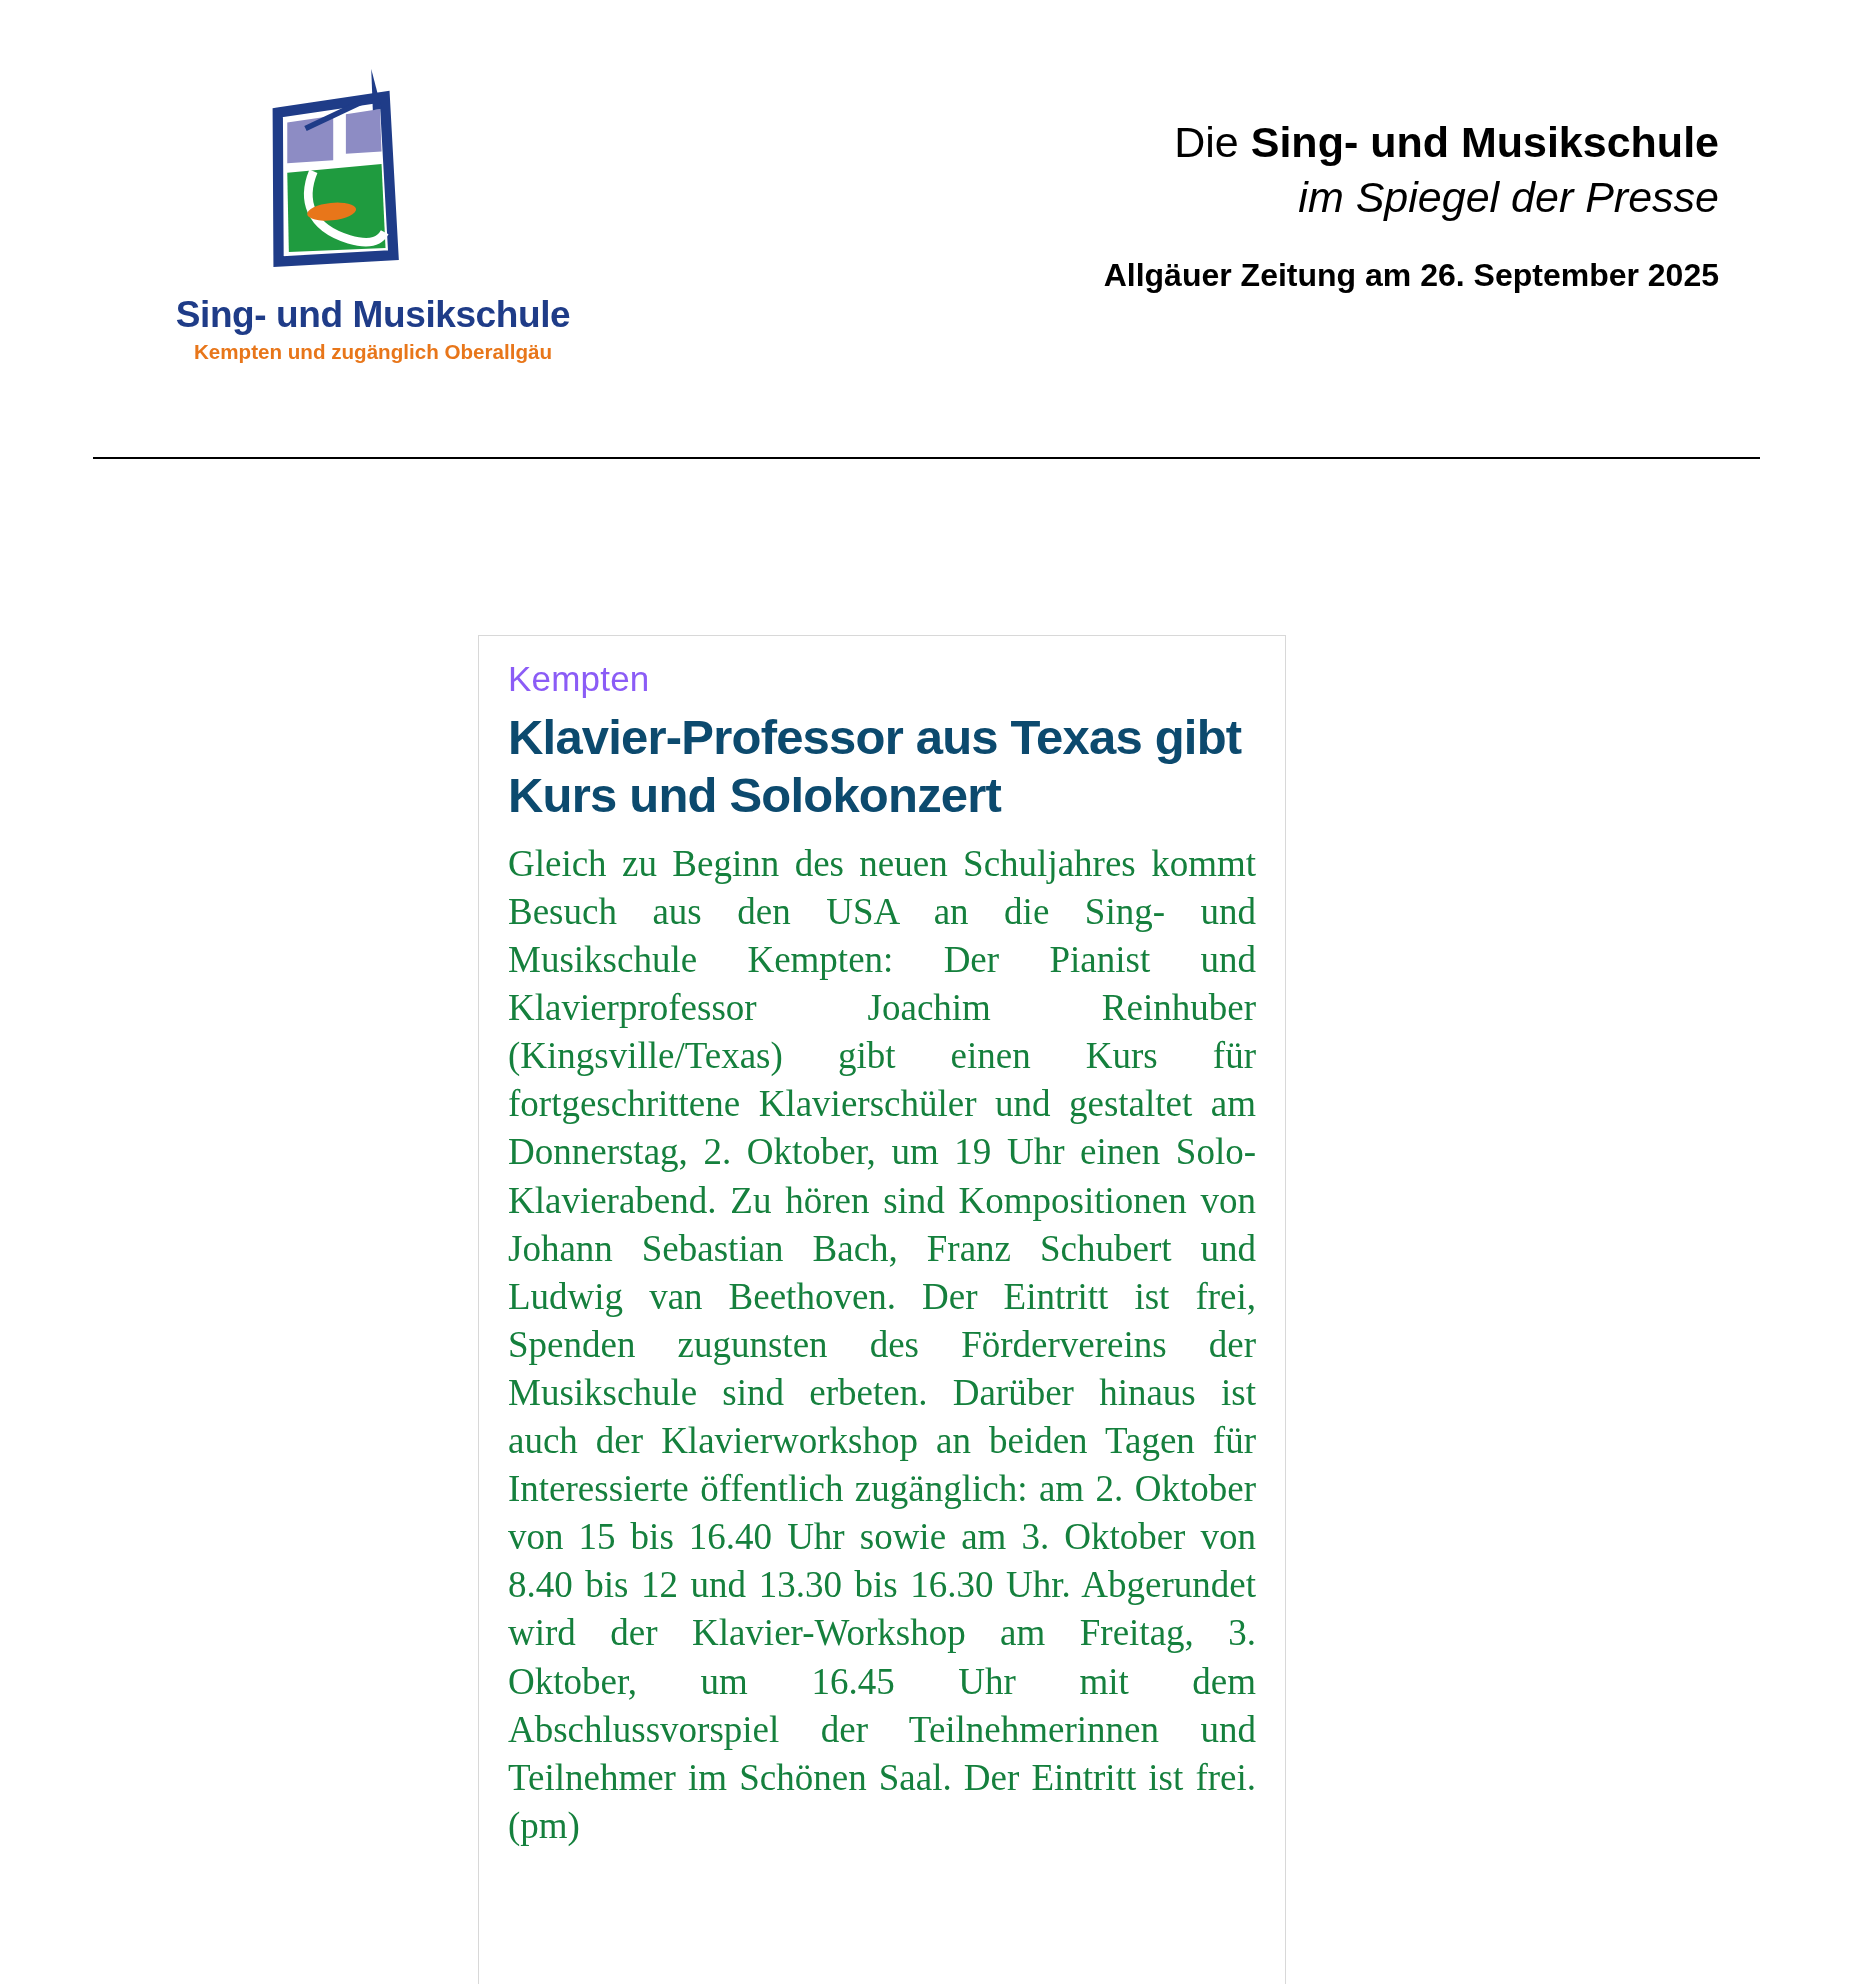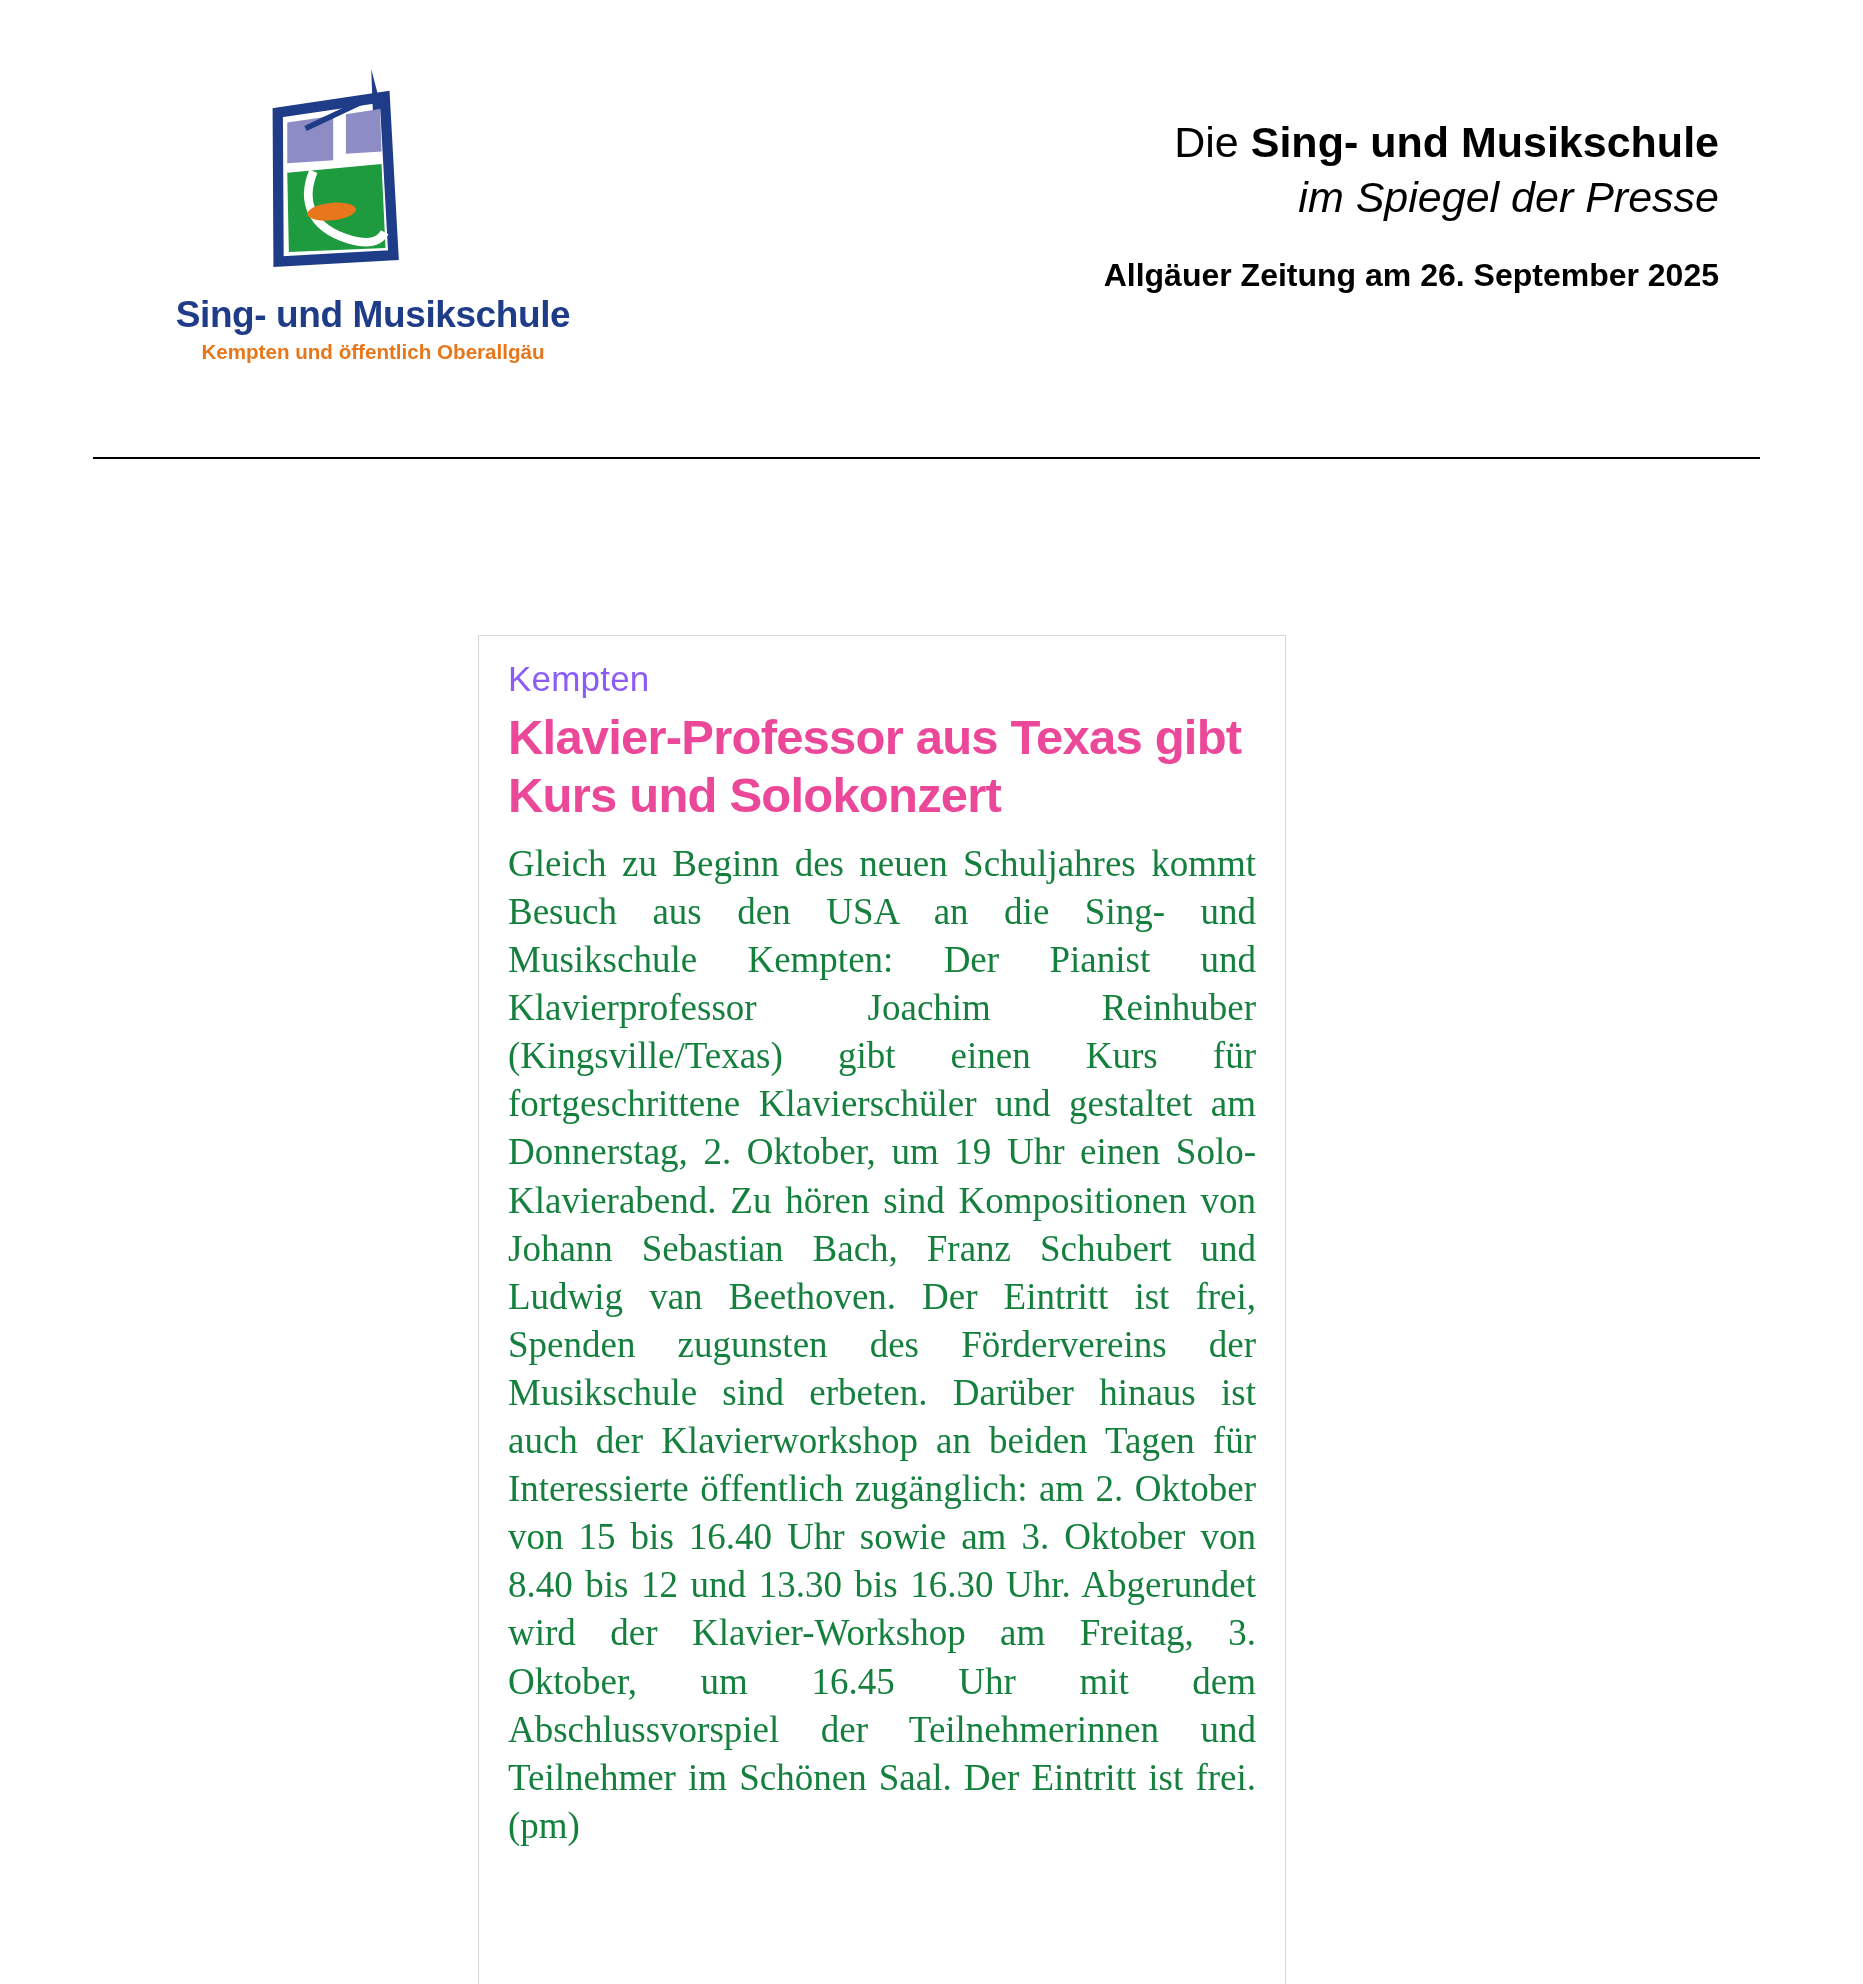--- a/index.html
+++ b/index.html
@@ -130,21 +130,21 @@
     color: #8b5cf6;
     letter-spacing: 0.2px;
     margin-bottom: 10.3px;
   }
 
   .clip-headline {
     font-family: "Liberation Sans", sans-serif;
     font-weight: bold;
     font-size: 49px;
     line-height: 1.18;
-    color: #ec4899;
+    color: #0c4a6e;
     letter-spacing: -0.8px;
     margin-bottom: 15px;
   }
 
   .clip-body {
     font-family: "Liberation Serif", serif;
     font-size: 37px;
     line-height: 1.30;
     text-align: justify;
     color: #15803d;
@@ -174,21 +174,21 @@
 
           <path d="M150 258 C120 330 140 400 240 430 C300 448 320 430 330 412" fill="none" stroke="#ffffff" stroke-width="22"></path>
 
           <ellipse cx="196" cy="360" rx="62" ry="22" transform="rotate(-6 196 360)" fill="#e8761a"></ellipse>
 
           <path d="M296 0 L322 100 L300 104 Z" fill="#1f3c88"></path>
           <path d="M312 64 L130 150" stroke="#1f3c88" stroke-width="14" fill="none"></path>
         </svg>
       </div>
       <div class="logo-title">Sing- und Musikschule</div>
-      <div class="logo-sub">Kempten und öffentlich Oberallgäu</div>
+      <div class="logo-sub">Kempten und zugänglich Oberallgäu</div>
     </div>
 
     <div class="header-right">
       <div class="hr-line1"><span>Die </span><b>Sing- und Musikschule</b></div>
       <div class="hr-line2">im Spiegel der Presse</div>
       <div class="hr-line3">Allgäuer Zeitung am 26. September 2025</div>
     </div>
 
     <div class="header-rule"></div>
   </div>

